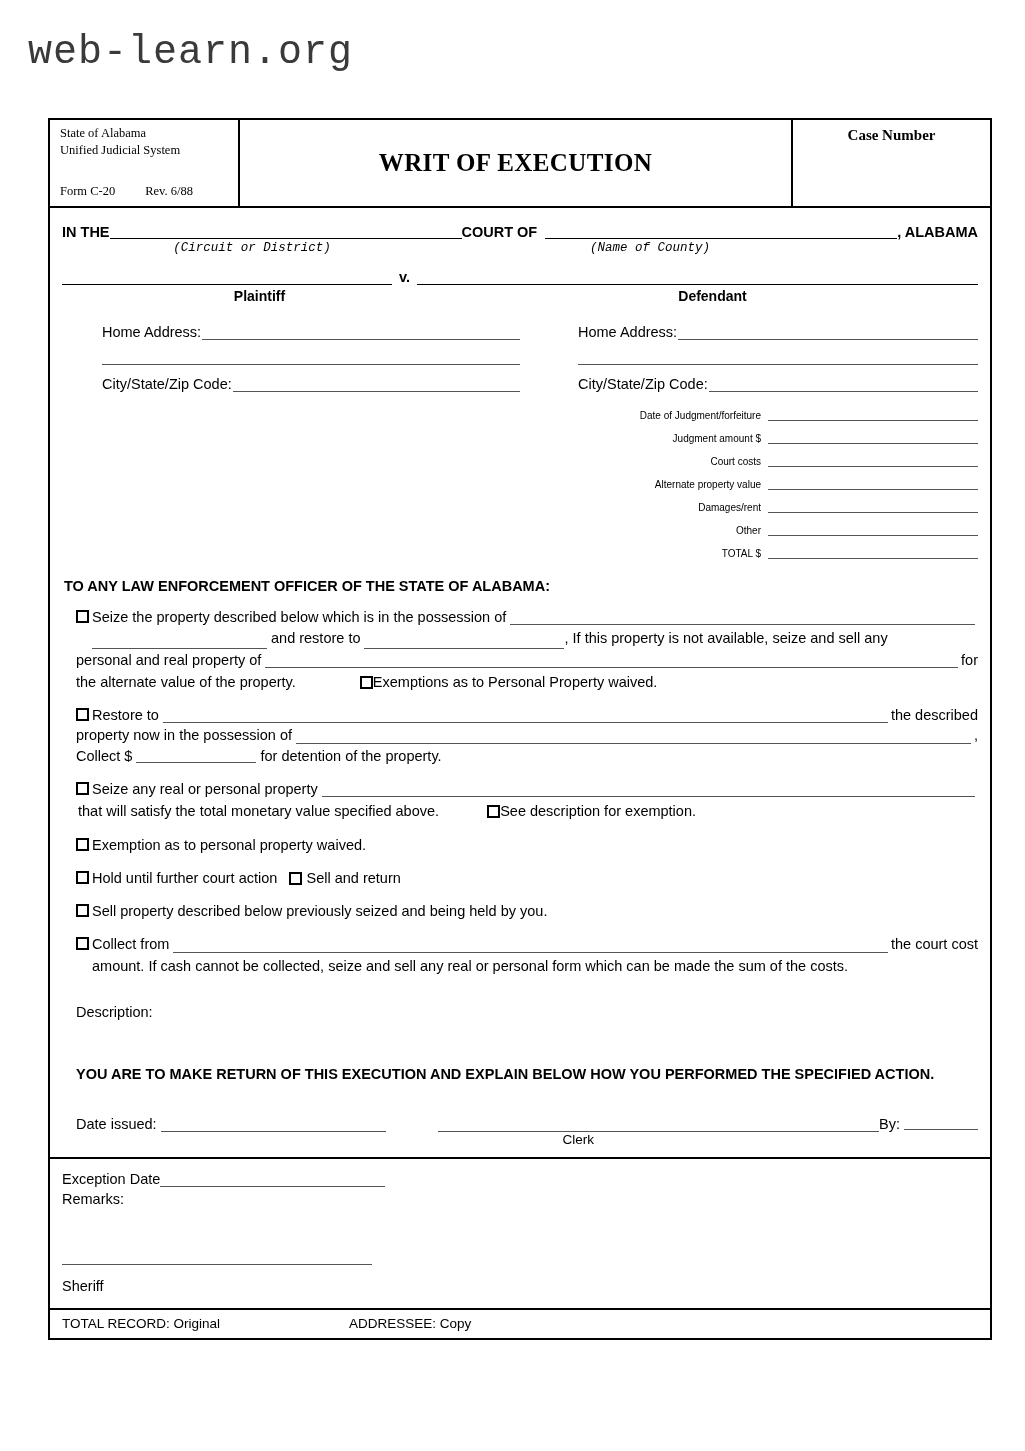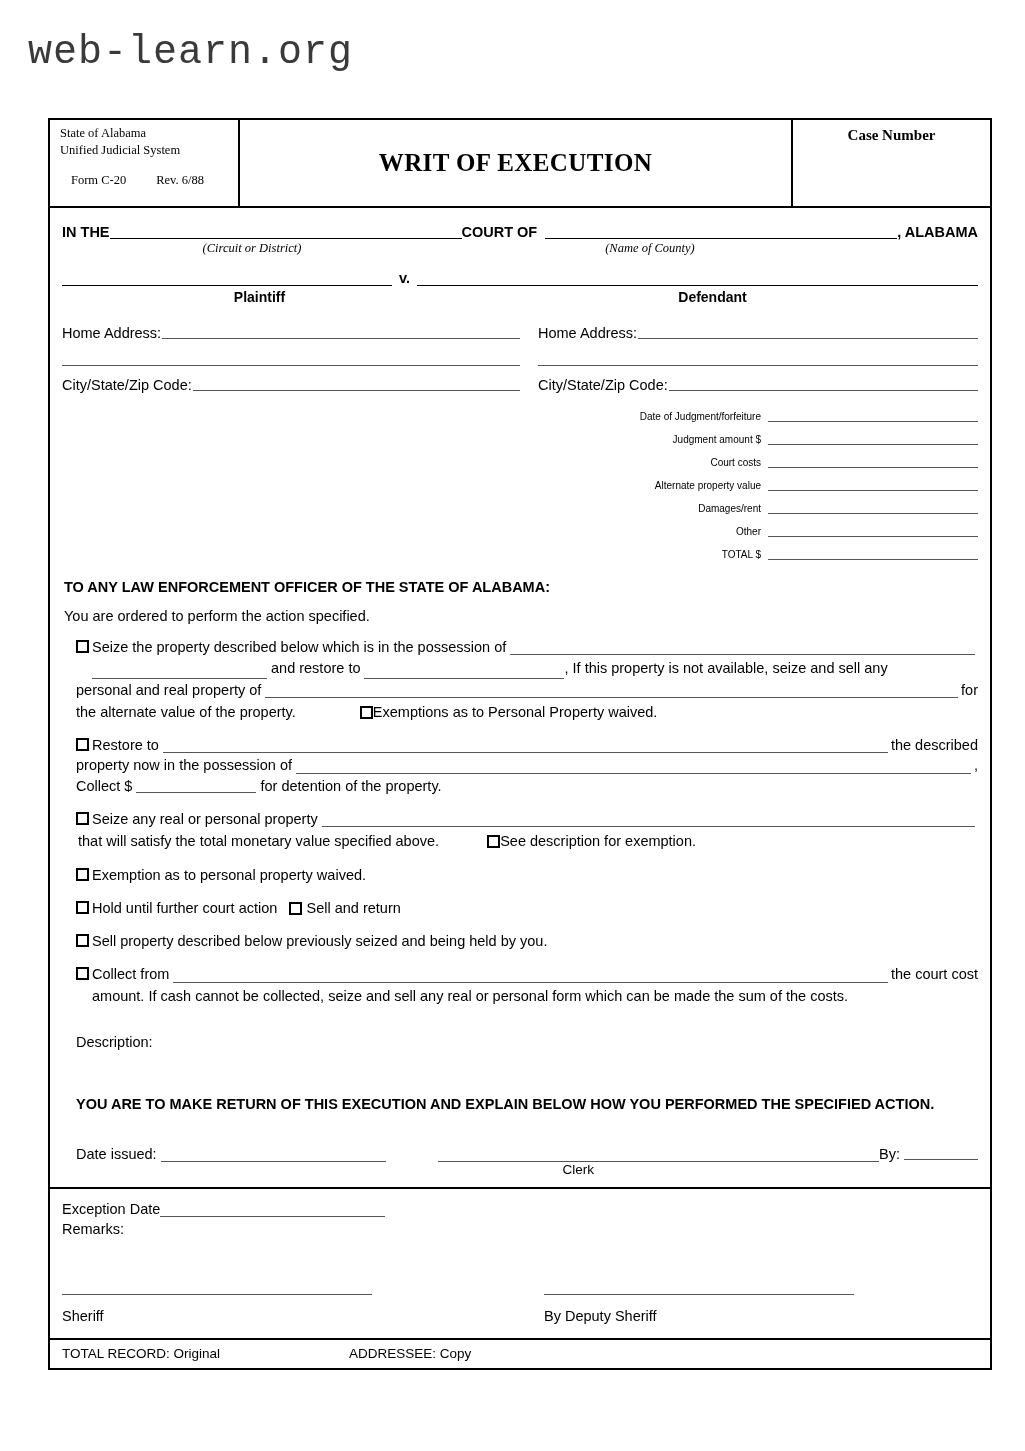--- a/index.html
+++ b/index.html
@@ -53,23 +53,22 @@
     padding: 5px 6px 4px 10px;
     font-family: "Liberation Serif", serif;
     font-weight: normal;
     font-size: 12.5px;
     line-height: 1.32;
     position: relative;
   }
   .hdr-left .formrev {
     position: absolute;
     left: 10px;
-    bottom: 18px;
+    bottom: 7px;
     white-space: nowrap;
-    margin-left: 11px;
   }
   .hdr-left .formrev .rev { margin-left: 30px; }
   .hdr-mid {
     flex: 1;
     border-right: 2px solid #000;
     box-sizing: border-box;
     display: flex;
     align-items: center;
     justify-content: center;
   }
@@ -105,21 +104,21 @@
   }
   .court-row .lbl { white-space: nowrap; }
   .rule {
     border-bottom: 1.5px solid #000;
     flex: 1 1 auto;
     height: 14px;
     margin: 0 0 1px 0;
   }
   .captions {
     display: flex;
-    font-family: Liberation Serif, serif;
+    font-family: Liberation Mono, monospace;
     font-style: italic;
     font-size: 12.5px;
     font-weight: normal;
     padding: 1px 12px 0 12px;
   }
   .cap1 { width: 380px; text-align: center; }
   .cap2 { flex: 1; text-align: center; padding-right: 120px; }
 
   .vs-row {
     display: flex;
@@ -141,21 +140,23 @@
   
   .addr-wrap {
     display: flex;
     padding: 20px 12px 0 12px;
     font-size: 14.5px;
   }
   .addr-col { width: 50%; box-sizing: border-box; }
   .addr-col.right { padding-left: 18px; }
   .addr-line {
     display: flex;
+    align-items: flex-end;
     margin-bottom: 11px;
+    margin-left: 40px;
   }
   .addr-line .lbl { white-space: nowrap; }
   .addr-line .rule2 {
     border-bottom: 1.3px solid #555;
     flex: 1;
     height: 13px;
     margin-left: 1px;
   }
   .addr-line.blank .rule2 { margin-left: 0; }
   .addr-col.right .addr-line .rule2 { border-bottom-color: #555; }
@@ -430,21 +431,20 @@
         </div>
         <div class="amt-row">
           <span class="lbl">TOTAL $</span>
           <span class="rule3"></span>
         </div>
       </div>
     </div>
 
     <div class="orders">
       <div class="orders-head">TO ANY LAW ENFORCEMENT OFFICER OF THE STATE OF ALABAMA:</div>
-      <div class="orders-sub">You are ordered to perform the action specified.</div>
 
       <div class="cbitem">
         <span class="cb cb-abs"></span>
         <div class="row-flex">
           <span class="nowrap">Seize the property described below which is in the possession of</span>
           <span class="grow"></span>
         </div>
         <div class="row-flex" style="margin-top:2px">
           <span class="inline-rule" style="width:175px"></span>
           <span class="nowrap" style="margin:0 4px">and restore to</span>
@@ -550,24 +550,20 @@
       <div class="exc-row">
         <span>Exception Date</span>
         <span class="exc-rule"></span>
       </div>
       <div class="remarks">Remarks:</div>
       <div class="sig-row">
         <div class="sig-col">
           <div class="sig-line"></div>
           <div class="sig-cap">Sheriff</div>
         </div>
-        <div class="sig-col right">
-          <div class="sig-line"></div>
-          <div class="sig-cap">By Deputy Sheriff</div>
-        </div>
       </div>
     </div>
     <div class="sheriff-divider"></div>
 
     <div class="footer">
       <span class="f1">TOTAL RECORD: Original</span>
       <span>ADDRESSEE: Copy</span>
     </div>
 
   </div>

